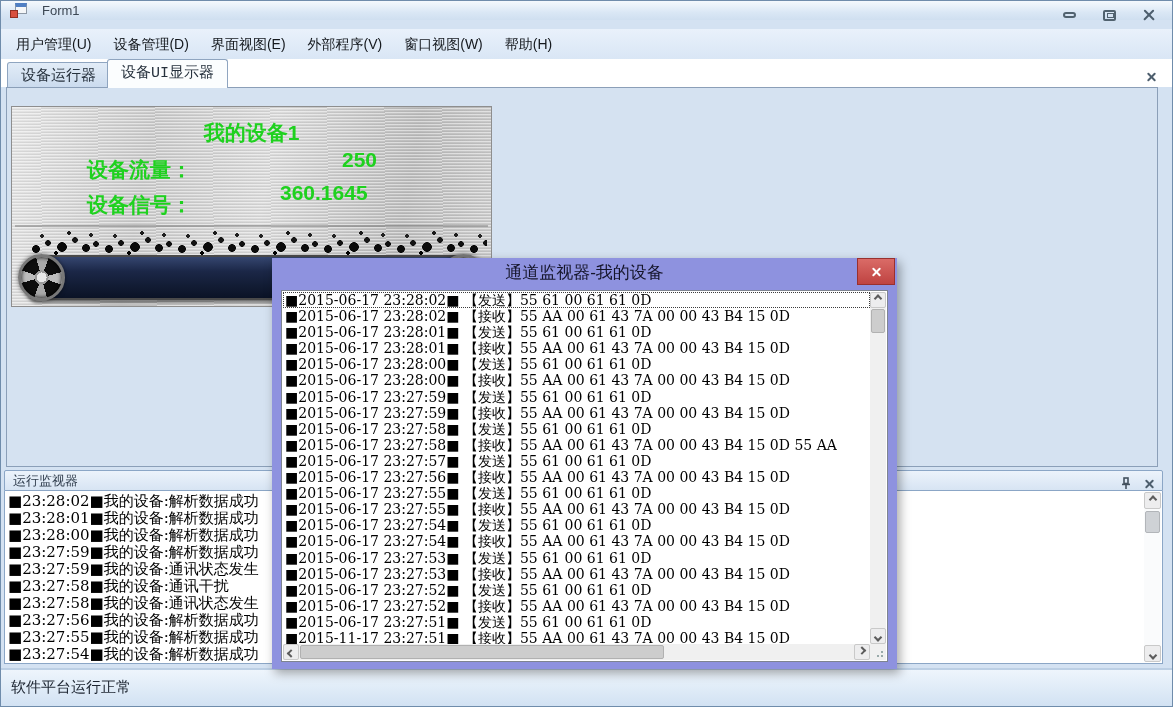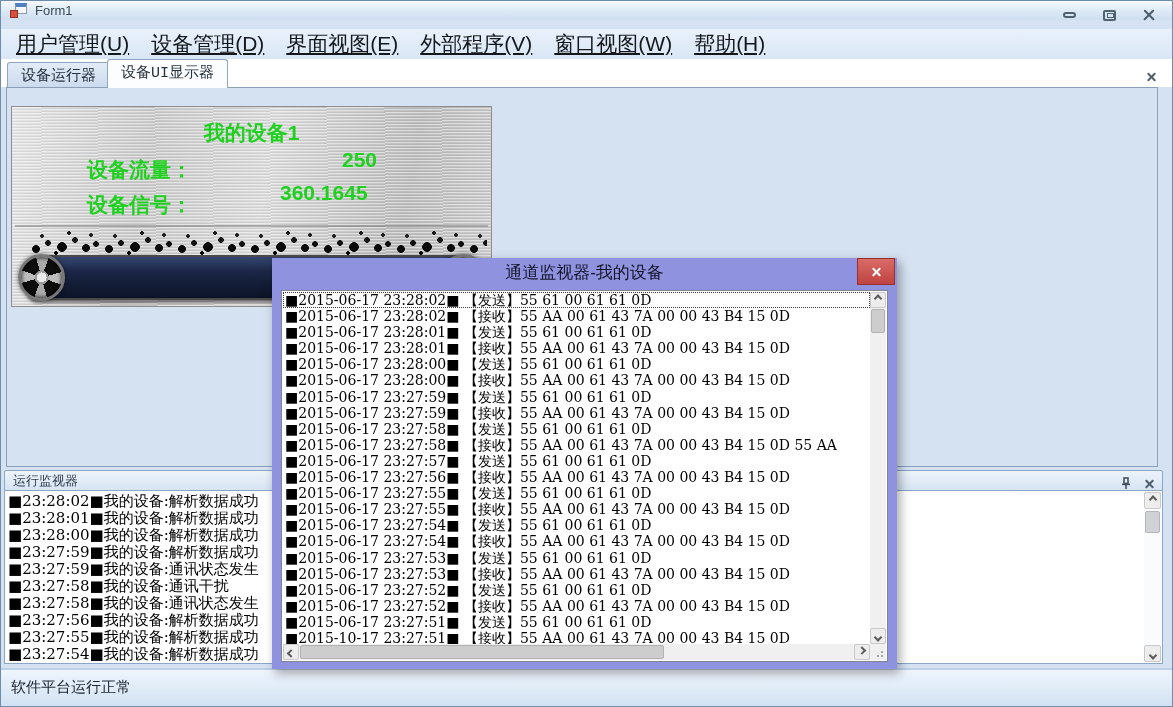--- a/index.html
+++ b/index.html
@@ -1,42 +1,42 @@
 <!DOCTYPE html>
 <html><head>
 <meta charset="utf-8">
 <style>
   * { margin:0; padding:0; box-sizing:border-box; }
   html,body { width:1173px; height:707px; background:#eef3f9; font-family:"Liberation Sans", sans-serif; }
   .window { position:relative; width:1173px; height:707px; background:#d4e2f2; border:1px solid #6f8cab; overflow:hidden; }
 
   
   .titlebar { position:absolute; top:0; left:0; right:0; height:19px;
-    background:linear-gradient(#f4f9fd,#dae7f5 60%,#cfdff0); display:flex; align-items:center; }
+    background:linear-gradient(#f4f9fd,#dae7f5 60%,#cfdff0); display:flex; align-items:center;gap:7px; }
   .app-icon { position:relative; width:17px; height:15px; margin:0 8px 0 9px; }
   .app-icon .w1 { position:absolute; right:0; top:0; width:12px; height:11px; background:#f4f6f8; border:1px solid #8d98a5; border-top:4px solid #4f7fc4; }
   .app-icon .w2 { position:absolute; left:0; bottom:0; width:8px; height:8px; background:#d8503f; border:1px solid #932f22; }
   .tb-title { font-size:13px; color:#3c4754; }
   .win-controls { position:absolute; right:14px; top:0; height:28px; display:flex; align-items:center; gap:22px; }
   .wc { width:18px; height:18px; display:flex; align-items:center; justify-content:center; cursor:default; }
   .min-glyph { width:13px; height:6px; border:2px solid #51626f; border-radius:3px; }
   .max-glyph { position:relative; width:13px; height:11px; border:2px solid #51626f; border-radius:2px; }
   .max-glyph::after { content:""; position:absolute; left:2px; top:1px; width:5px; height:3px; border:1px solid #51626f; }
   .x-shape { position:relative; width:12px; height:12px; display:inline-block; }
   .x-shape::before,.x-shape::after { content:""; position:absolute; left:-1px; top:5px; width:14px; height:2.4px; background:#4d5e6d; border-radius:1px; }
   .x-shape::before { transform:rotate(45deg); }
   .x-shape::after  { transform:rotate(-45deg); }
   .x-shape.small { width:9px; height:9px; }
   .x-shape.small::before,.x-shape.small::after { width:11px; height:2px; top:3.5px; }
   .x-shape.white::before,.x-shape.white::after { background:#fff; }
 
   
   .menubar { position:absolute; top:28px; left:0; right:0; height:30px;
     background:linear-gradient(#e9f1fb,#d9e6f5); display:flex; align-items:center; padding-left:4px; }
-  .menu-item { font-size:21px; color:#14181d; padding:0 11px; line-height:30px; white-space:nowrap;text-decoration:underline; }
+  .menu-item { font-size:14px; color:#14181d; padding:0 11px; line-height:30px; white-space:nowrap; }
 
   
   .tabstrip { position:absolute; top:58px; left:0; right:0; height:28px; background:#ffffff; }
   .tab { position:absolute; font-size:15px; color:#26313d; padding:0 13px; white-space:nowrap; }
   .tab.inactive { left:6px; top:3px; height:25px; line-height:24px;
     background:linear-gradient(#e2ecf7,#cbdbee); border:1px solid #8fa5c0; border-bottom:none; border-radius:3px 3px 0 0; }
   .tab.active { left:106px; top:0; height:29px; line-height:28px; background:#fbfdfe;
     border:1px solid #8fa5c0; border-bottom:none; border-radius:3px 3px 0 0; z-index:3;font-family:Liberation Mono, monospace; }
   .tab-close { position:absolute; right:16px; top:8px; z-index:2; }
 
@@ -258,21 +258,21 @@
           <div class="list-row">■2015-06-17 23:27:56■  【接收】55 AA 00 61 43 7A 00 00 43 B4 15 0D</div>
           <div class="list-row">■2015-06-17 23:27:55■  【发送】55 61 00 61 61 0D</div>
           <div class="list-row">■2015-06-17 23:27:55■  【接收】55 AA 00 61 43 7A 00 00 43 B4 15 0D</div>
           <div class="list-row">■2015-06-17 23:27:54■  【发送】55 61 00 61 61 0D</div>
           <div class="list-row">■2015-06-17 23:27:54■  【接收】55 AA 00 61 43 7A 00 00 43 B4 15 0D</div>
           <div class="list-row">■2015-06-17 23:27:53■  【发送】55 61 00 61 61 0D</div>
           <div class="list-row">■2015-06-17 23:27:53■  【接收】55 AA 00 61 43 7A 00 00 43 B4 15 0D</div>
           <div class="list-row">■2015-06-17 23:27:52■  【发送】55 61 00 61 61 0D</div>
           <div class="list-row">■2015-06-17 23:27:52■  【接收】55 AA 00 61 43 7A 00 00 43 B4 15 0D</div>
           <div class="list-row">■2015-06-17 23:27:51■  【发送】55 61 00 61 61 0D</div>
-          <div class="list-row">■2015-10-17 23:27:51■  【接收】55 AA 00 61 43 7A 00 00 43 B4 15 0D</div>
+          <div class="list-row">■2015-11-17 23:27:51■  【接收】55 AA 00 61 43 7A 00 00 43 B4 15 0D</div>
         </div>
       <div class="vsb">
         <div class="sbtn up">
             <span class="chev up"></span>
           </div>
         <div class="vthumb"></div>
         <div class="sbtn down">
             <span class="chev down"></span>
           </div>
       </div>

